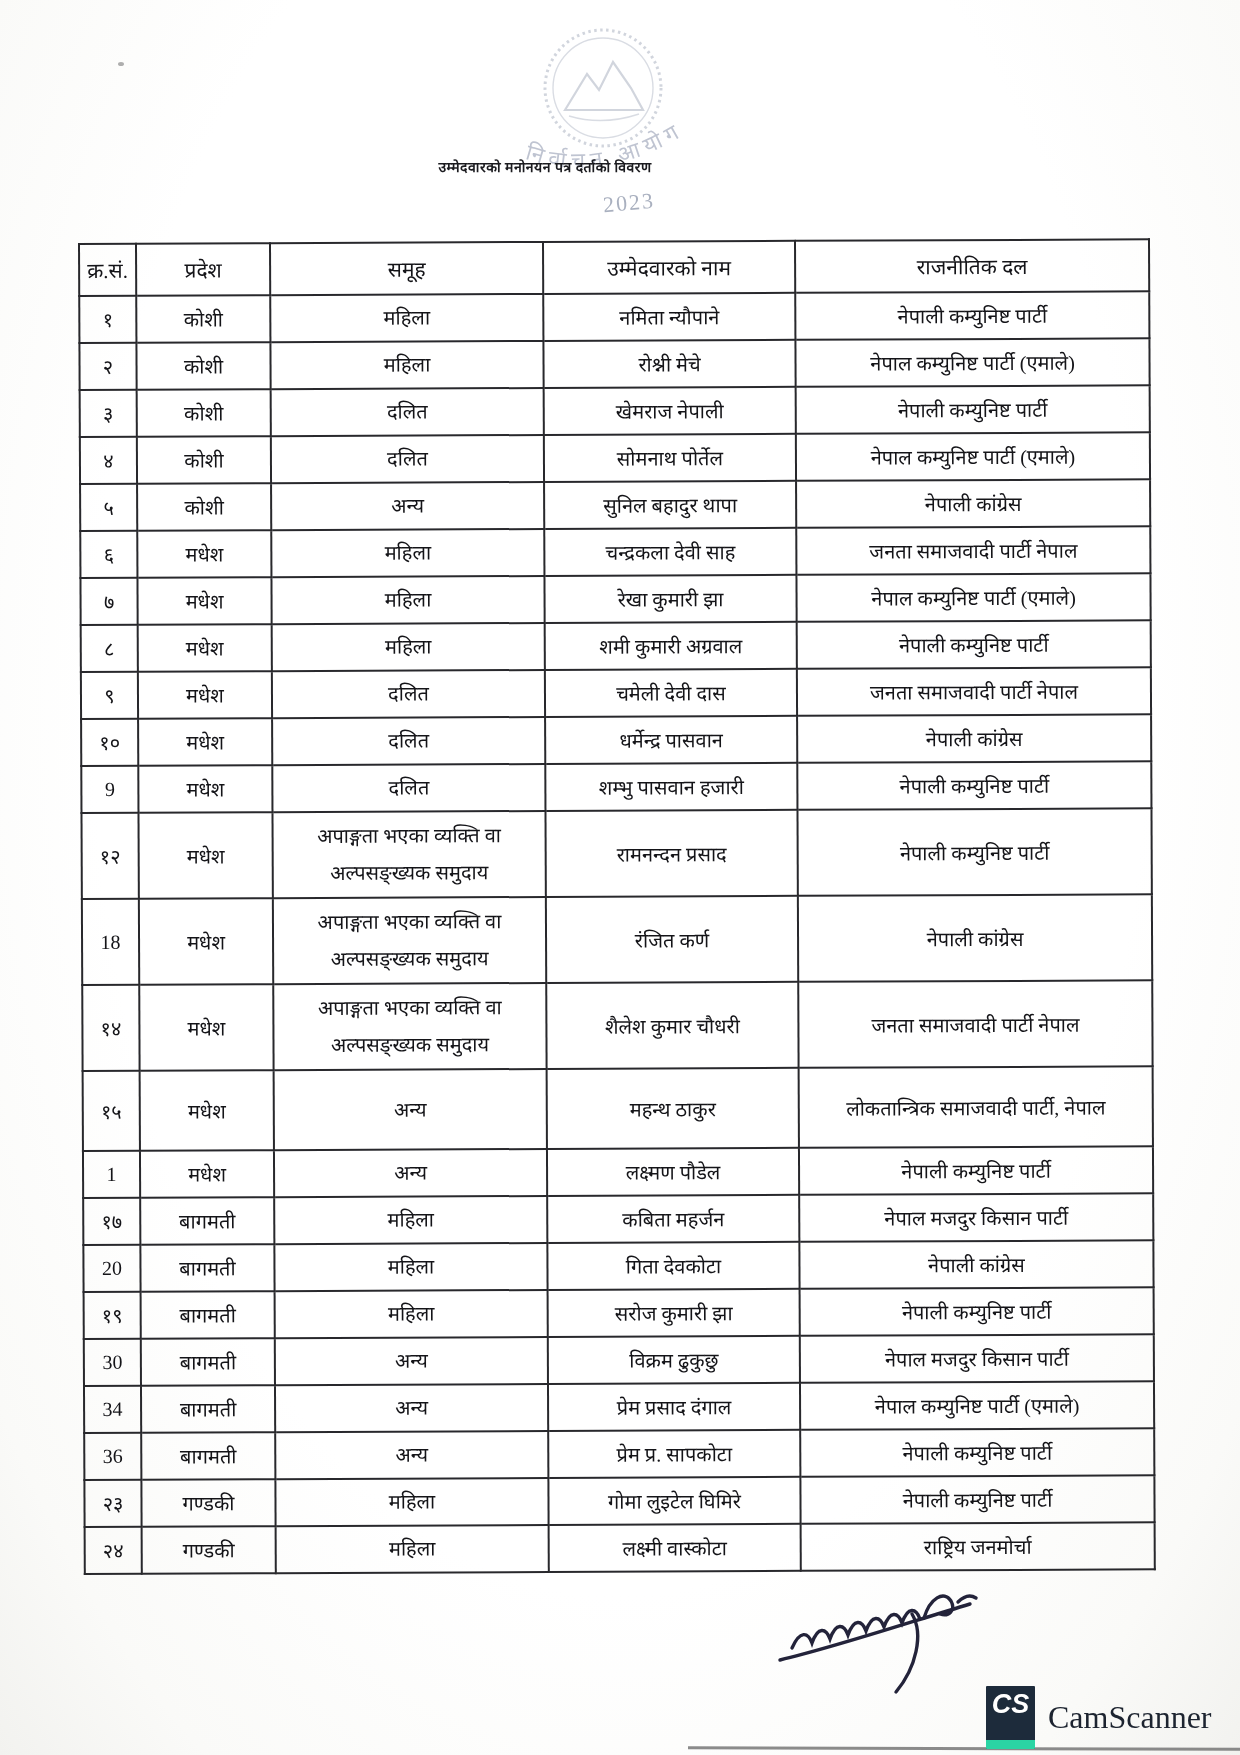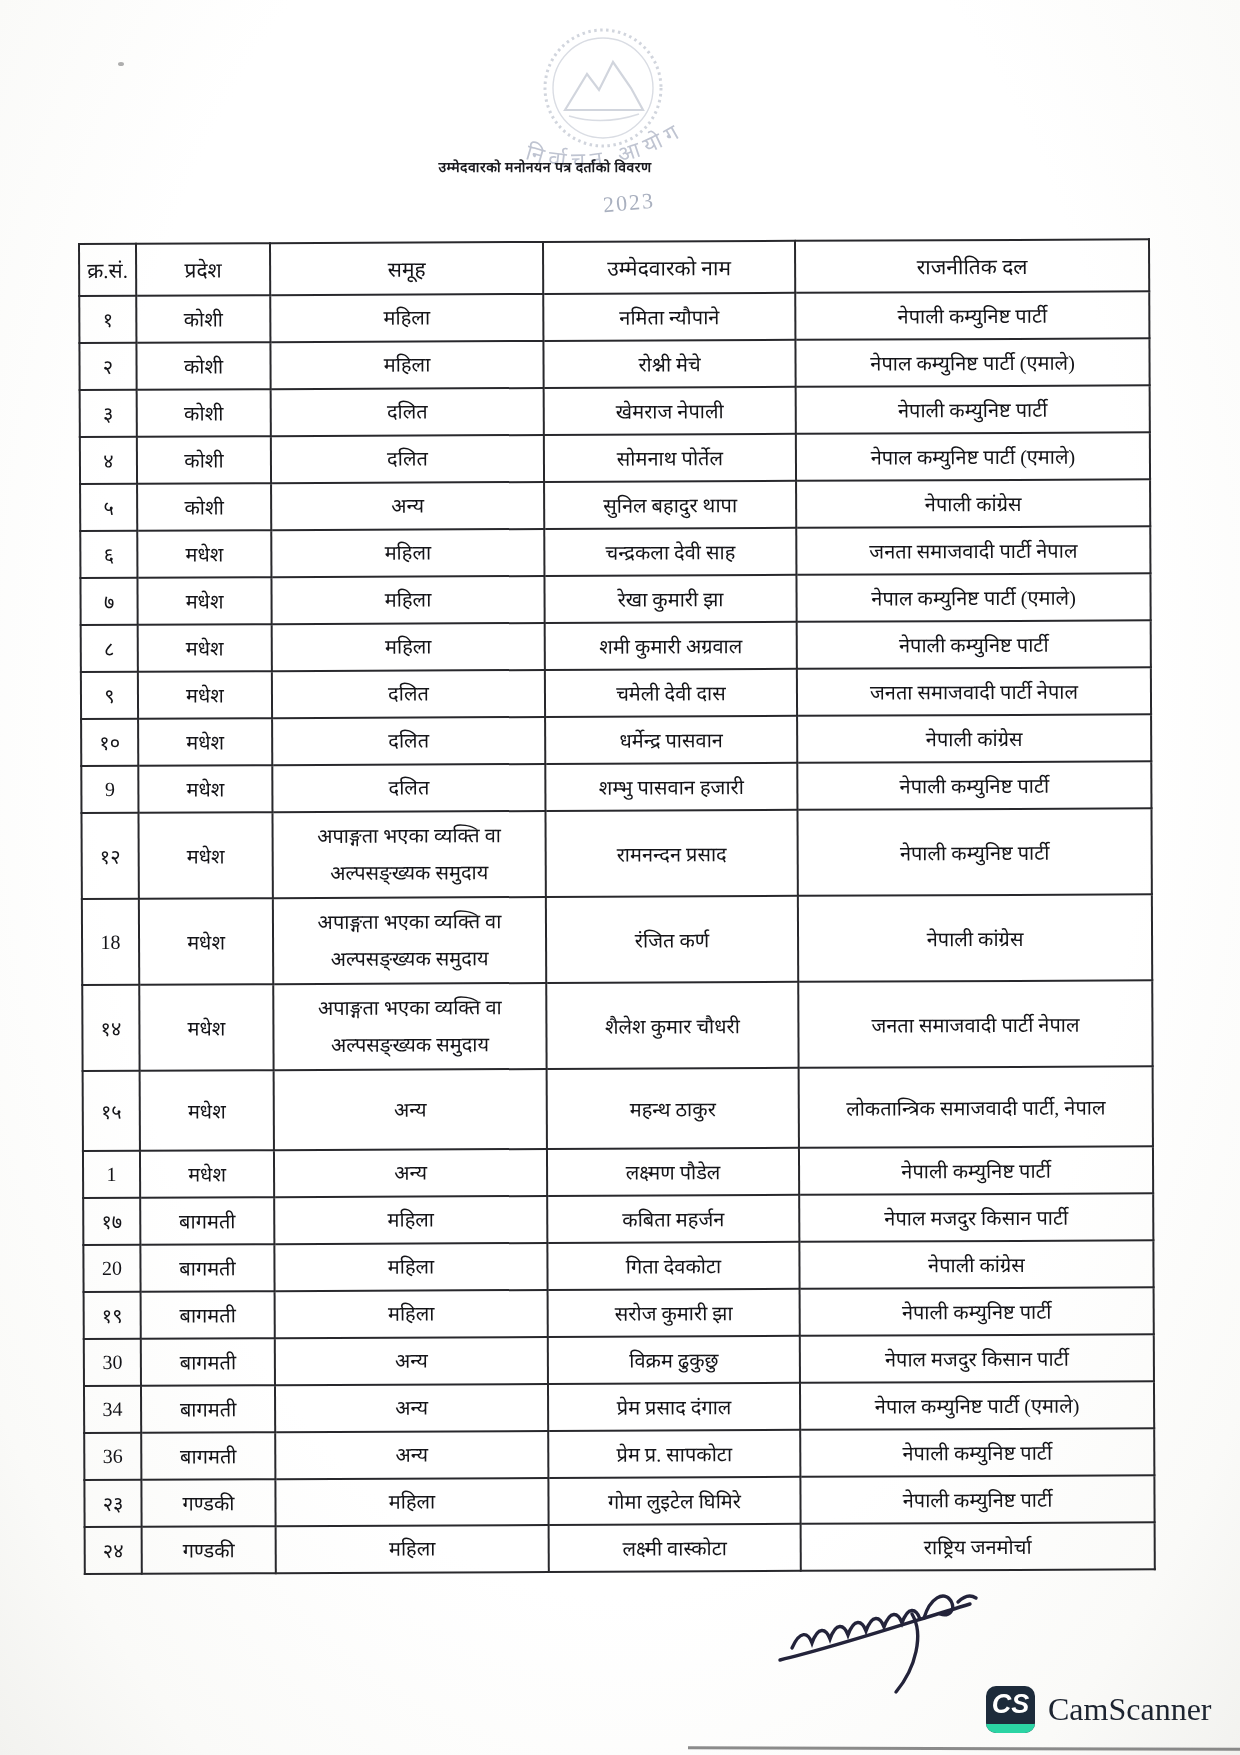--- a/index.html
+++ b/index.html
@@ -48,21 +48,21 @@
     position:absolute; left:688px; top:1747px; width:552px; height:3px;
     background:#6e6e6e; transform:rotate(0.15deg); opacity:.8;
   }
   .scan-dot {
     position:absolute; left:118px; top:62px; width:6px; height:4px;
     background:#7a7a7a; border-radius:50%; opacity:.6;
   }
 
   .camscanner { position:absolute; left:986px; top:1686px; display:flex; align-items:center; gap:13px; }
   .cs-badge {
-    position:relative; width:49px; height:47px; border-radius:10px;
+    position:relative; width:49px; height:63px; border-radius:1px;
     background:#1d2b3b; overflow:hidden; flex:0 0 auto;
   }
   .cs-badge .cs-text {
     position:absolute; left:0; right:0; top:3px; text-align:center;
     color:#ffffff; font-family:"Liberation Sans",sans-serif;
     font-weight:bold; font-size:27px; font-style:italic;
   }
   .cs-badge .cs-accent { position:absolute; left:0; right:0; bottom:0; height:9px; background:#2bd4a4; }
   .cs-label { font-size:32px; color:#1d2430; font-family:"Liberation Serif",serif; }
 </style>

